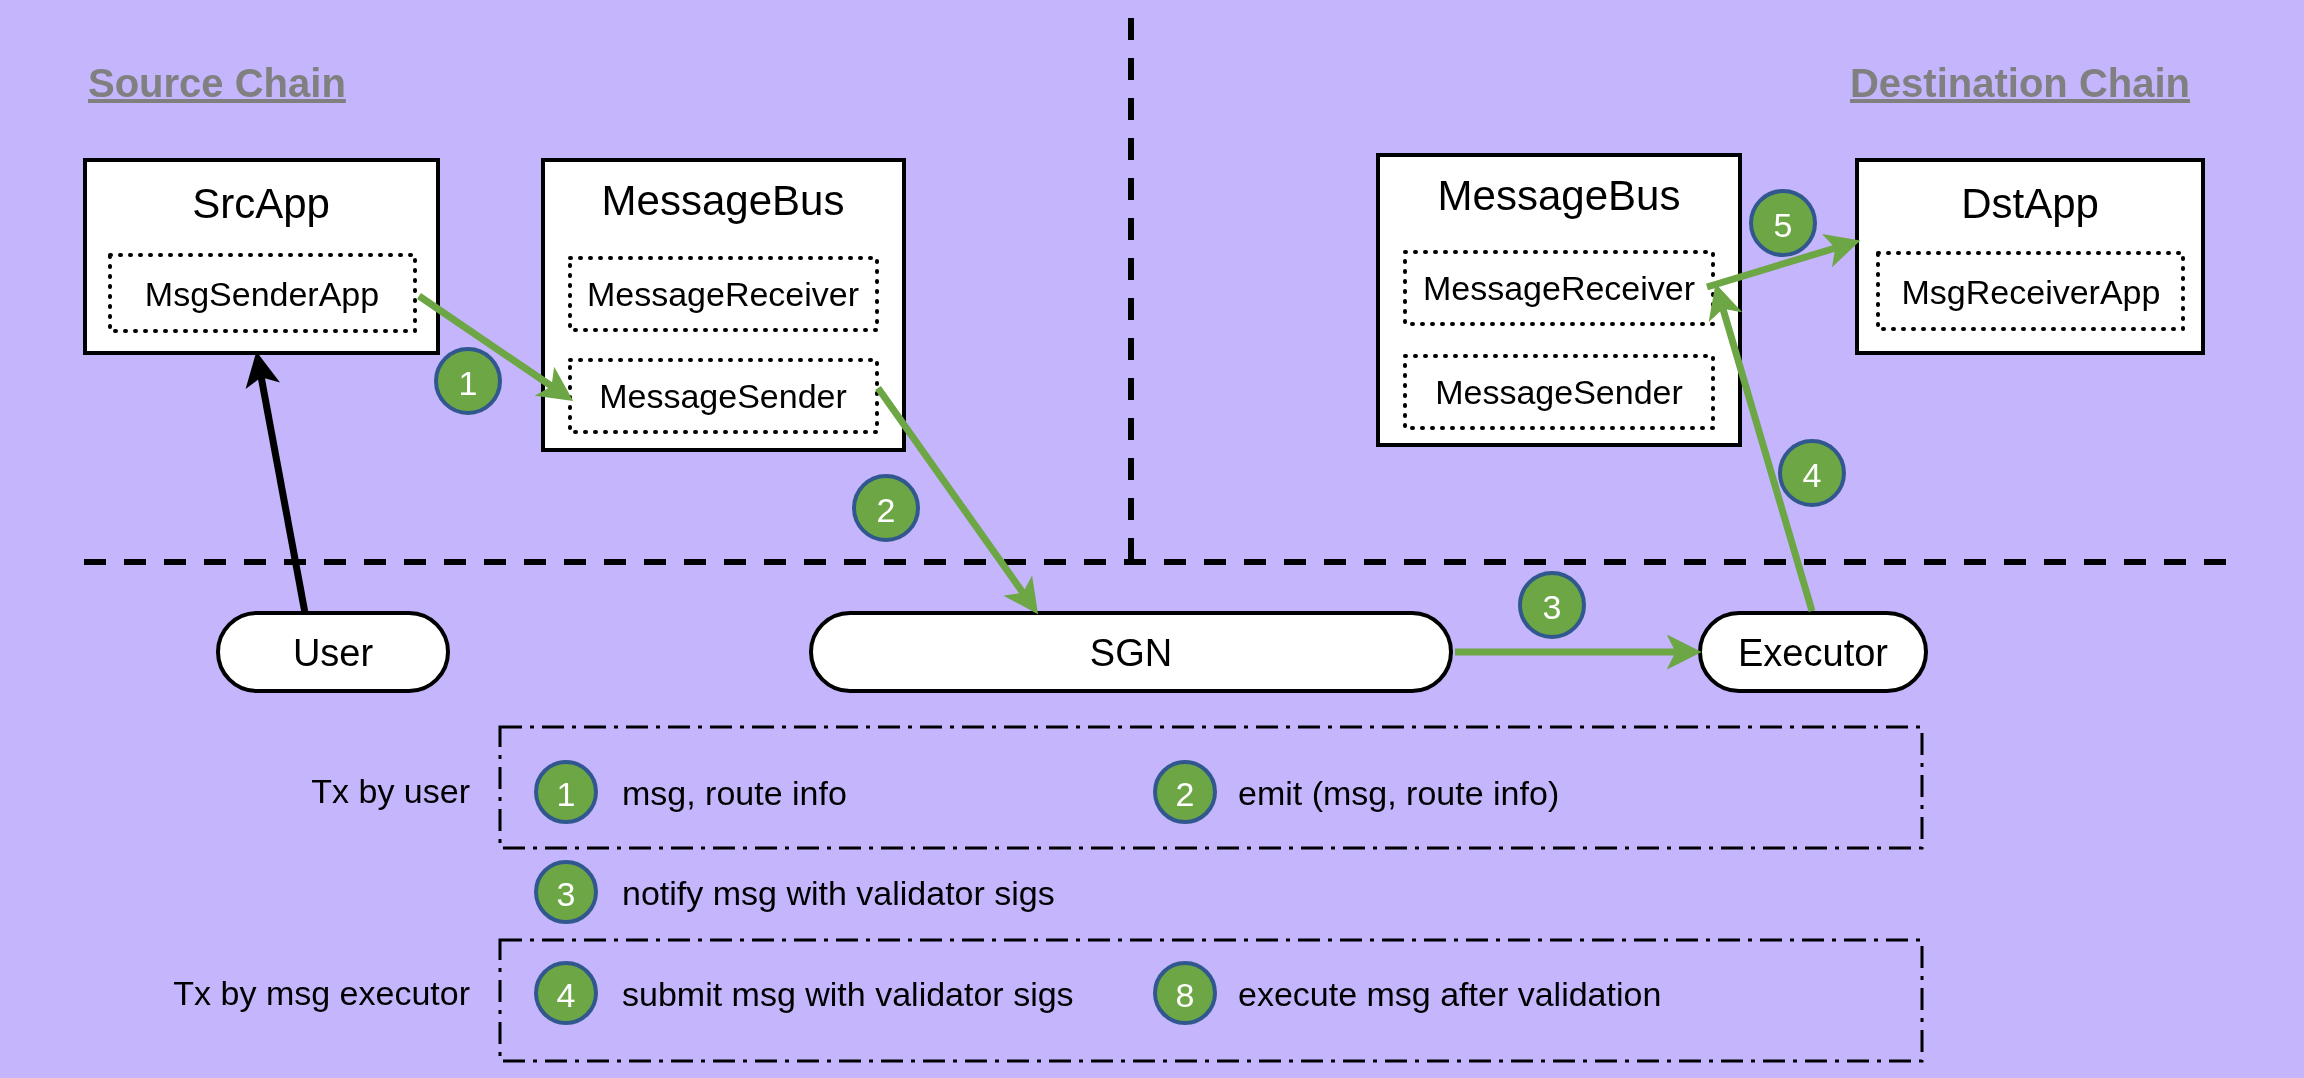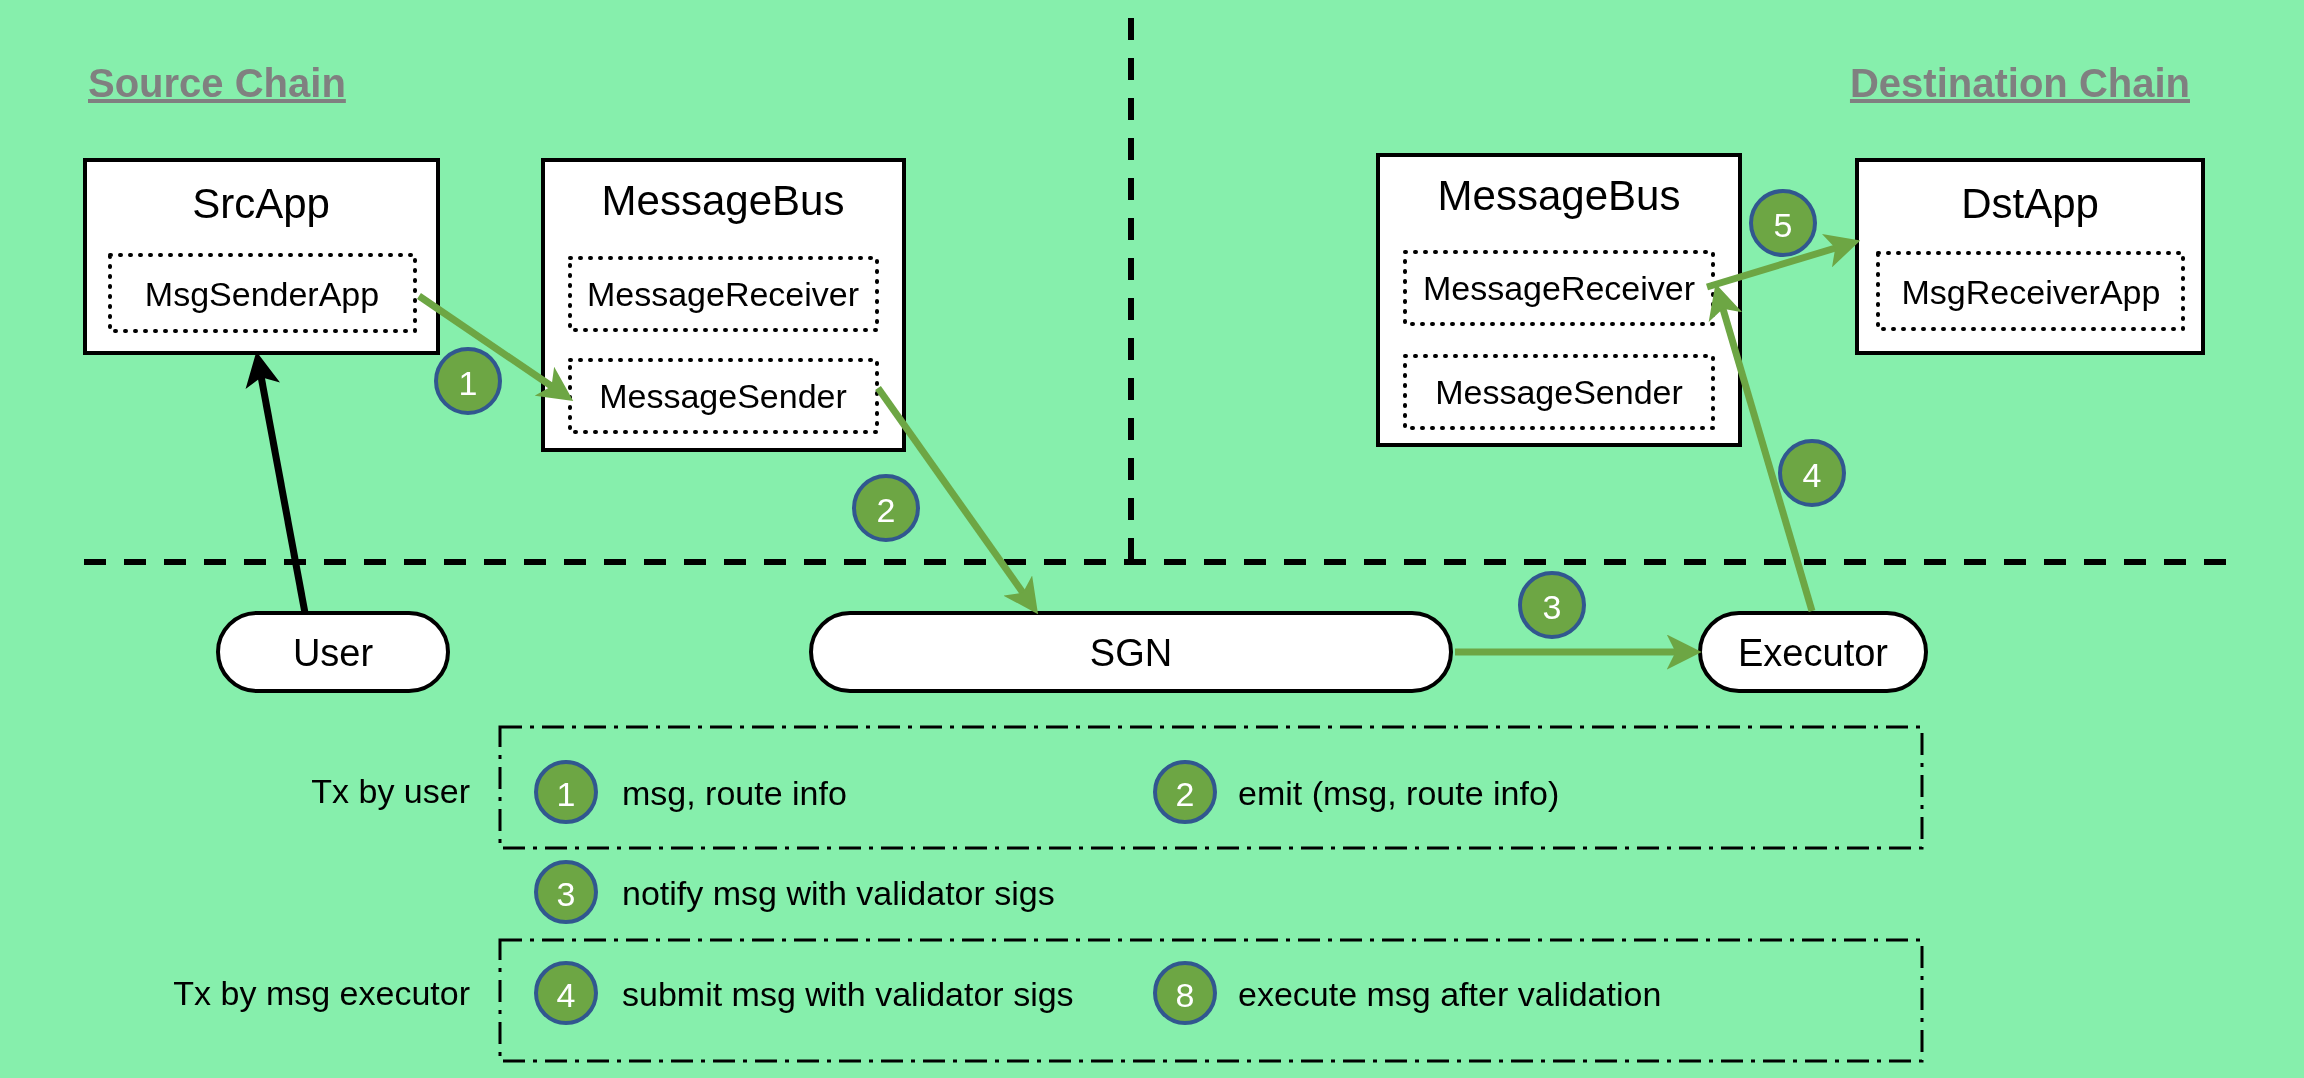--- a/index.html
+++ b/index.html
@@ -7,21 +7,21 @@
     padding: 0;
     background: #ffffff;
   }
   body {
     font-family: "Liberation Sans", sans-serif;
   }
   #stage {
     position: relative;
     width: 2304px;
     height: 1078px;
-    background: #86efac;
+    background: #c4b5fd;
     overflow: hidden;
   }
   #diagram {
     position: absolute;
     left: 0;
     top: 0;
     width: 2304px;
     height: 1078px;
   }
   .chain-title {

